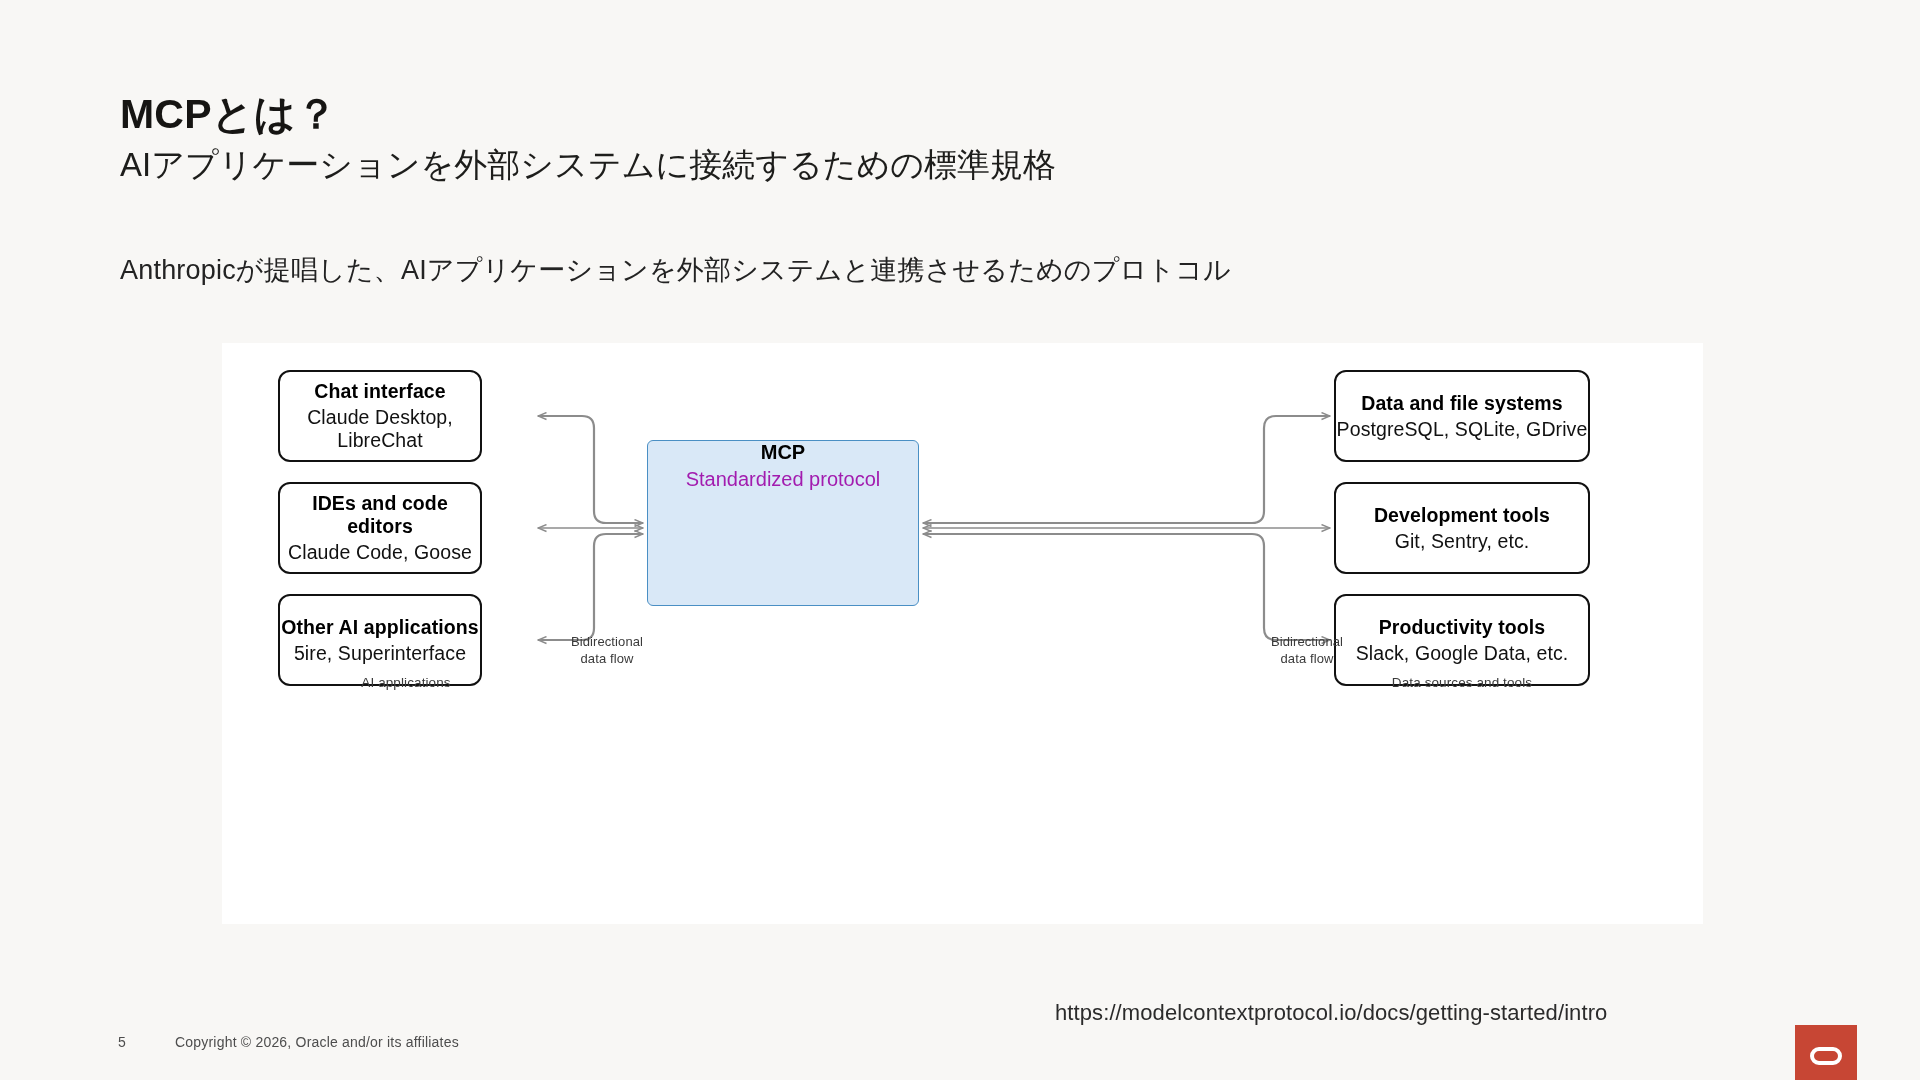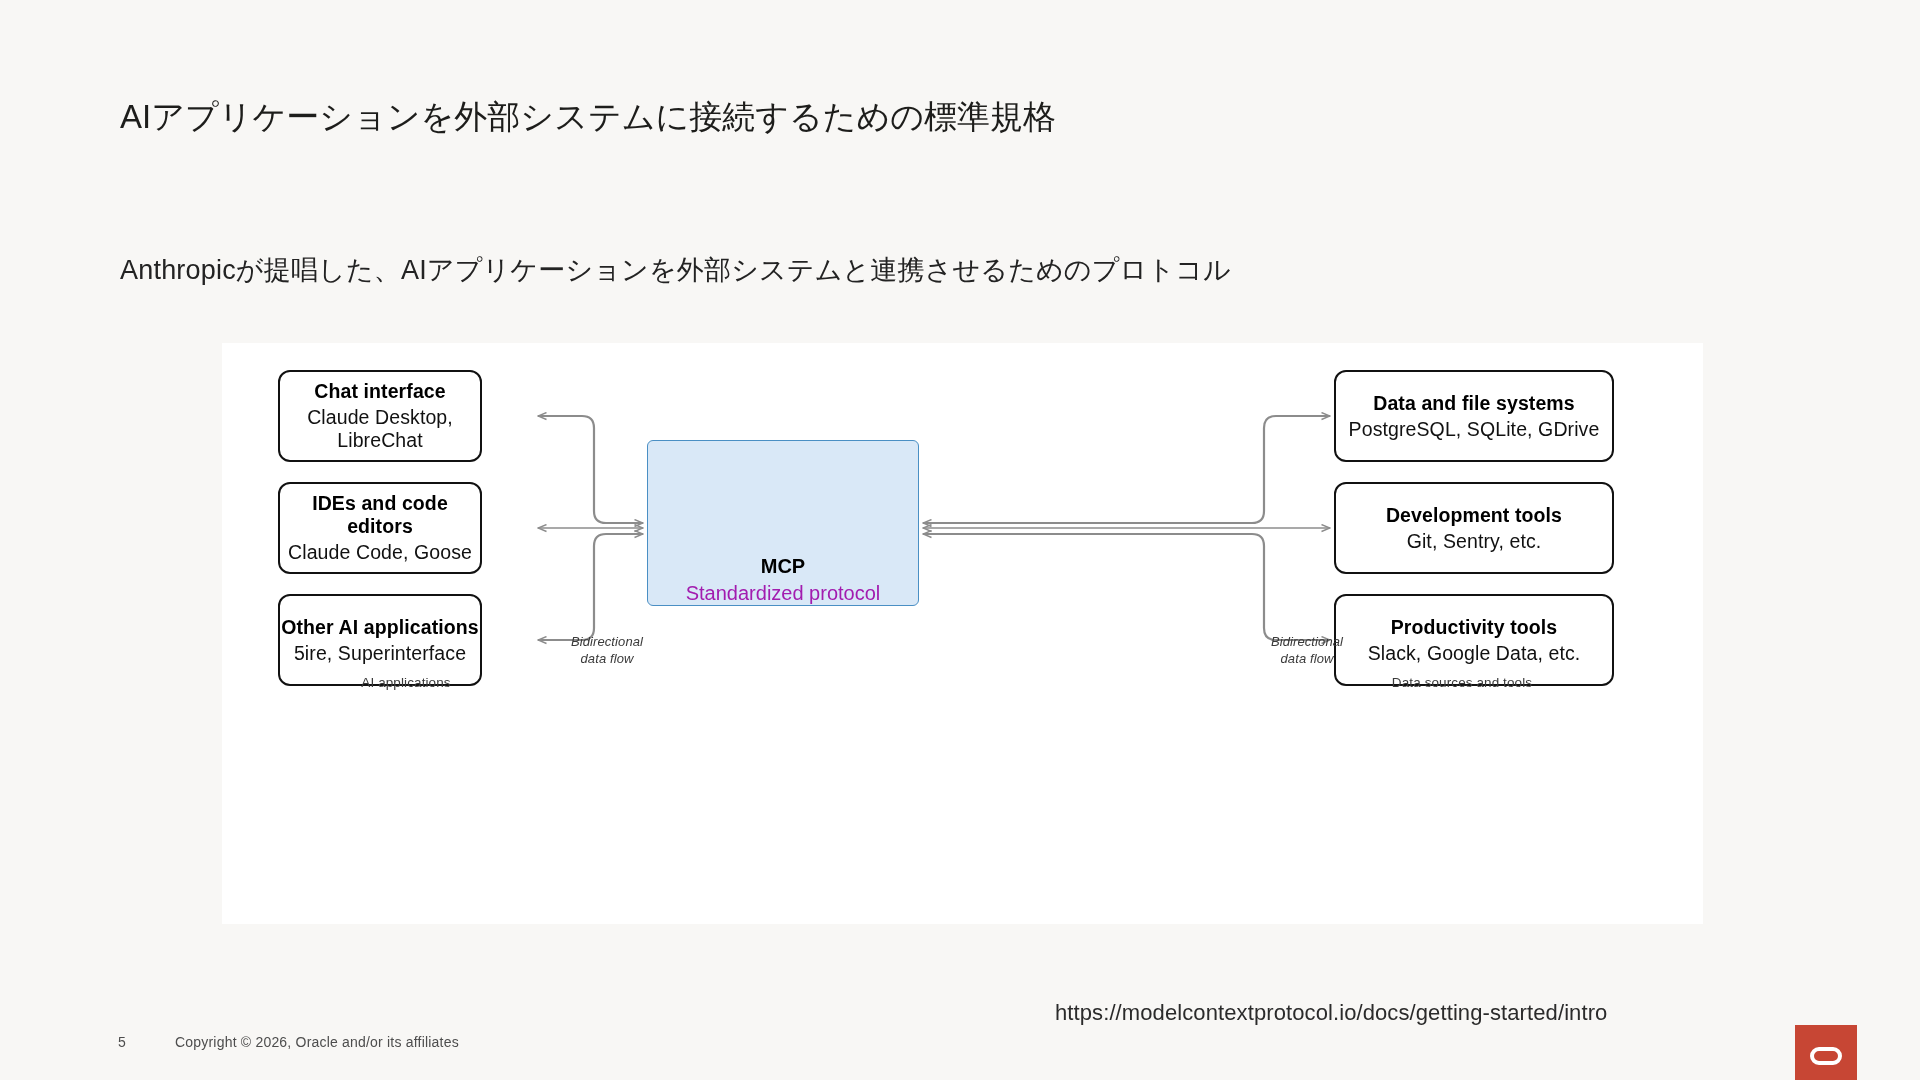--- a/index.html
+++ b/index.html
@@ -89,39 +89,39 @@
   }
   .node .node-sub {
     font-size: 19.5px;
     font-weight: 400;
     color: #111111;
     margin-top: 3px;
     letter-spacing: 0.1px;
   }
 
   .node.left  { left: 56px;  width: 204px; height: 92px; }
-  .node.right { left: 1112px; width: 280px; height: 92px; }
+  .node.right { left: 1112px; width: 256px; height: 92px; }
   .row-1 { top: 27px; }
   .row-2 { top: 139px; }
   .row-3 { top: 251px; }
 
   #node-mcp {
     position: absolute;
     left: 425px;
     top: 97px;
     width: 272px;
     height: 166px;
     box-sizing: border-box;
     border: 1.8px solid #4a8fc4;
     border-radius: 6px;
     background: #d9e8f7;
     display: flex;
     flex-direction: column;
     align-items: center;
-    justify-content: flex-end;
+    justify-content: flex-start;
     text-align: center;
   }
   #node-mcp .node-title {
     font-size: 20px;
     font-weight: bold;
     color: #000000;
   }
   #node-mcp .node-sub {
     font-size: 20px;
     font-weight: 400;
@@ -129,21 +129,20 @@
     margin-top: 4px;
   }
 
   .flow-label {
     position: absolute;
     font-size: 13px;
     line-height: 1.3;
     color: #3a3a3a;
     text-align: center;
     letter-spacing: 0.1px;
-    font-style: italic;
   }
   #flow-label-left  { left: 310px;  top: 291px; width: 150px; }
   #flow-label-right { left: 1010px; top: 291px; width: 150px; }
 
   .group-label {
     position: absolute;
     font-size: 13.5px;
     color: #3a3a3a;
     text-align: center;
     width: 256px;
@@ -199,20 +198,21 @@
     height: 18px;
     border: 4px solid #ffffff;
     border-radius: 9px;
     box-sizing: border-box;
   }
 </style>
 </head>
 <body>
 
 <div id="slide-header">
+  <h1 id="slide-title">MCPとは？</h1>
   <h2 id="slide-subtitle">AIアプリケーションを外部システムに接続するための標準規格</h2>
 </div>
 <div id="slide-lead">Anthropicが提唱した、AIアプリケーションを外部システムと連携させるためのプロトコル</div>
 
 <div id="diagram-panel">
 
   <svg id="diagram-svg" viewBox="0 0 1481 581" xmlns="http://www.w3.org/2000/svg">
     <defs>
       <marker id="ah-end" markerWidth="10" markerHeight="10" refX="9" refY="4" orient="auto" markerUnits="userSpaceOnUse">
         <path d="M0.5,0.5 L9,4 L0.5,7.5" fill="none" stroke="#8c8c8c" stroke-width="1.4"></path>

